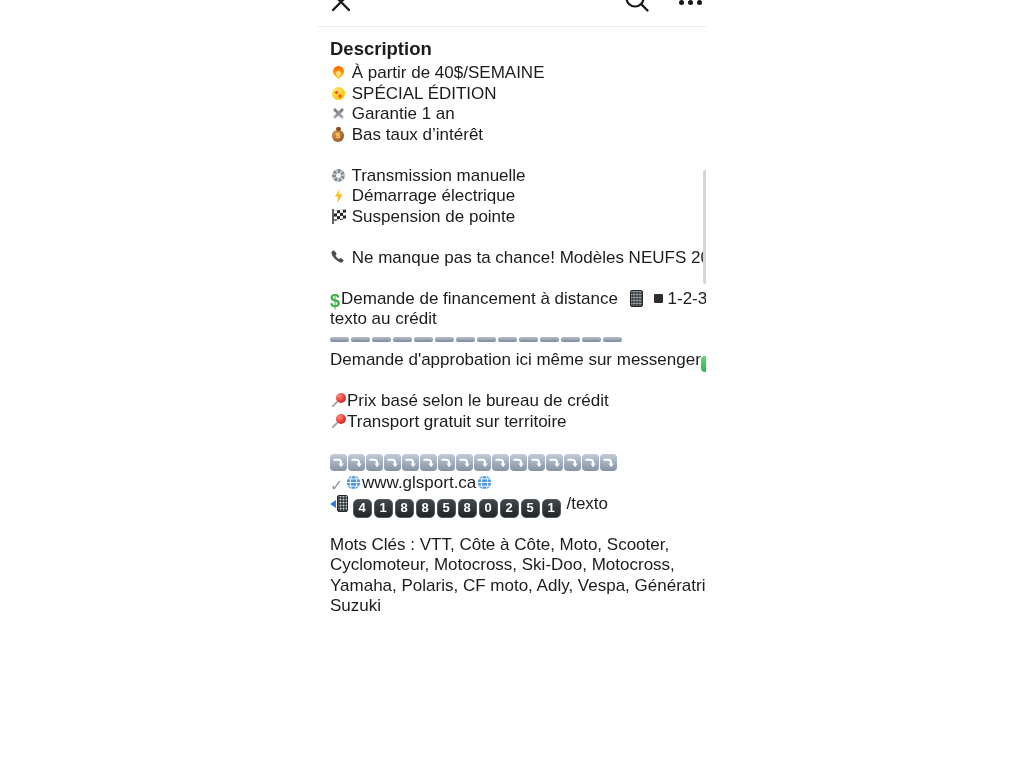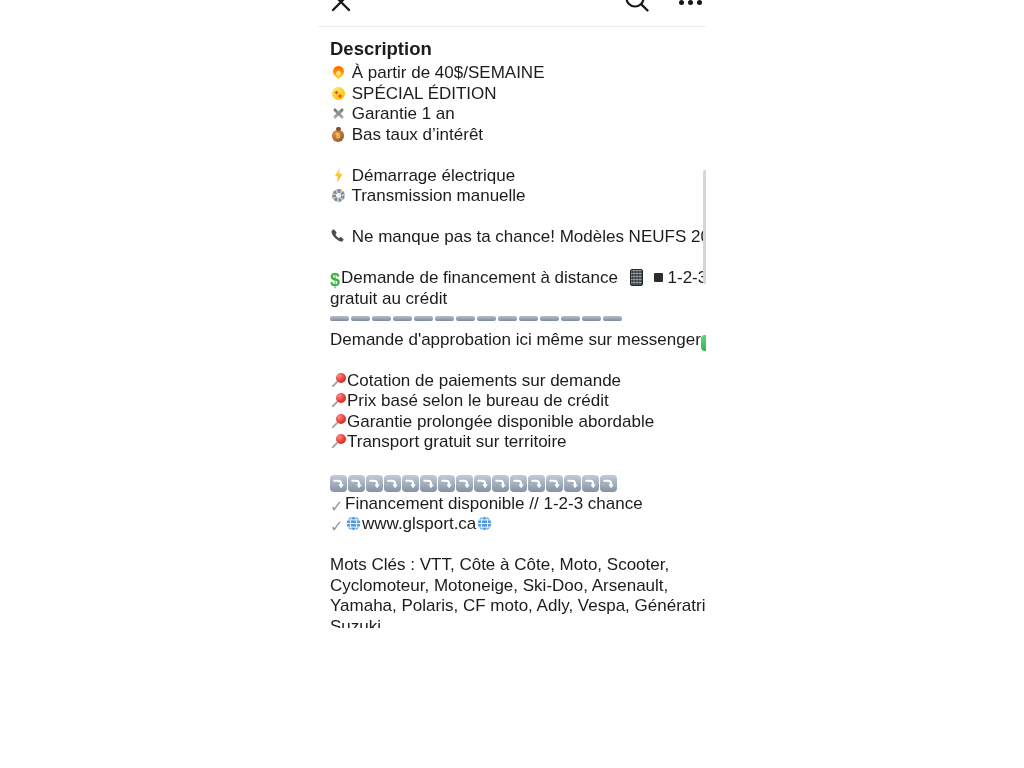--- a/index.html
+++ b/index.html
@@ -128,35 +128,34 @@
     </div>
 
     <div class="content">
       <div class="heading">Description</div>
       <div id="desc-body">
           <div class="line"><span class="ic ic-fire"></span> À partir de 40$/SEMAINE</div>
           <div class="line"><span class="ic ic-star"></span> SPÉCIAL ÉDITION</div>
           <div class="line"><span class="ic ic-hammers"></span> Garantie 1 an</div>
           <div class="line"><span class="ic ic-bag"></span> Bas taux d’intérêt</div>
           <div class="line blank"></div>
+          <div class="line"><span class="ic ic-gear"></span> Transmission manuelle</div>
           <div class="line"><span class="ic ic-bolt"></span> Démarrage électrique</div>
-          <div class="line"><span class="ic ic-gear"></span> Transmission manuelle</div>
+          <div class="line"><span class="ic ic-flag"></span> Suspension de pointe</div>
           <div class="line blank"></div>
           <div class="line"><span class="ic ic-recv"><svg viewBox="0 0 24 24">
                 <path d="M6.6 3.2c1 .9 2 2.2 2.5 3.2.3.7.1 1.3-.4 1.8l-1 1c1 2.2 2.9 4.1 5.1 5.1l1-1c.5-.5 1.1-.7 1.8-.4 1 .5 2.3 1.5 3.2 2.5.5.6.5 1.4-.1 2l-1.3 1.3c-.6.6-1.5.8-2.4.5-3-1-5.7-2.8-7.9-5-2.2-2.2-4-4.9-5-7.9-.3-.9-.1-1.8.5-2.4l1.3-1.3c.6-.6 1.4-.6 2-.1z" fill="#4a4e52"></path>
               </svg></span> Ne manque pas ta chance! Modèles NEUFS 2026</div>
           <div class="line blank"></div>
           <div class="line"><span class="ic ic-dollar">$</span>Demande de financement à distance  <span class="ic ic-calc"></span>  <span class="ic ic-bsq"></span> 1-2-3e</div>
-          <div class="line">gratuit au crédit</div>
+          <div class="line">texto au crédit</div>
           <div class="line"><span class="dash"></span><span class="dash"></span><span class="dash"></span><span class="dash"></span><span class="dash"></span><span class="dash"></span><span class="dash"></span><span class="dash"></span><span class="dash"></span><span class="dash"></span><span class="dash"></span><span class="dash"></span><span class="dash"></span><span class="dash"></span></div>
           <div class="line">Demande d'approbation ici même sur messenger<span class="ic ic-cg">✓</span></div>
           <div class="line blank"></div>
-          <div class="line"><span class="ic ic-pin"></span>Cotation de paiements sur demande</div>
           <div class="line"><span class="ic ic-pin"></span>Prix basé selon le bureau de crédit</div>
-          <div class="line"><span class="ic ic-pin"></span>Garantie prolongée disponible abordable</div>
           <div class="line"><span class="ic ic-pin"></span>Transport gratuit sur territoire</div>
           <div class="line blank"></div>
           <div class="line"><span class="ic ic-abox"><svg viewBox="0 0 18 18">
                 <path d="M4.5 6.2h4.2c1.9 0 3 1.1 3 3v1" fill="none" stroke="#fff" stroke-width="2.1" stroke-linecap="round"></path>
                 <path d="M8.9 10.1h5.7l-2.85 3.8z" fill="#fff"></path>
               </svg></span><span class="ic ic-abox"><svg viewBox="0 0 18 18">
                 <path d="M4.5 6.2h4.2c1.9 0 3 1.1 3 3v1" fill="none" stroke="#fff" stroke-width="2.1" stroke-linecap="round"></path>
                 <path d="M8.9 10.1h5.7l-2.85 3.8z" fill="#fff"></path>
               </svg></span><span class="ic ic-abox"><svg viewBox="0 0 18 18">
                 <path d="M4.5 6.2h4.2c1.9 0 3 1.1 3 3v1" fill="none" stroke="#fff" stroke-width="2.1" stroke-linecap="round"></path>
@@ -194,39 +193,39 @@
               </svg></span><span class="ic ic-abox"><svg viewBox="0 0 18 18">
                 <path d="M4.5 6.2h4.2c1.9 0 3 1.1 3 3v1" fill="none" stroke="#fff" stroke-width="2.1" stroke-linecap="round"></path>
                 <path d="M8.9 10.1h5.7l-2.85 3.8z" fill="#fff"></path>
               </svg></span><span class="ic ic-abox"><svg viewBox="0 0 18 18">
                 <path d="M4.5 6.2h4.2c1.9 0 3 1.1 3 3v1" fill="none" stroke="#fff" stroke-width="2.1" stroke-linecap="round"></path>
                 <path d="M8.9 10.1h5.7l-2.85 3.8z" fill="#fff"></path>
               </svg></span><span class="ic ic-abox"><svg viewBox="0 0 18 18">
                 <path d="M4.5 6.2h4.2c1.9 0 3 1.1 3 3v1" fill="none" stroke="#fff" stroke-width="2.1" stroke-linecap="round"></path>
                 <path d="M8.9 10.1h5.7l-2.85 3.8z" fill="#fff"></path>
               </svg></span></div>
-          <div class="line"><span class="ic ic-ckg">✓</span>Financement disponible // 1-2-3 chance</div>
           <div class="line"><span class="ic ic-ckg">✓</span><span class="ic ic-globe"><svg viewBox="0 0 18 18">
                 <circle cx="9" cy="9" r="7.6" fill="#4f97dd"></circle>
                 <g stroke="#fff" stroke-width="1" fill="none">
                   <ellipse cx="9" cy="9" rx="3.4" ry="7.6"></ellipse>
                   <circle cx="9" cy="9" r="7.6"></circle>
                   <path d="M1.4 9h15.2M2.6 5.2h12.8M2.6 12.8h12.8"></path>
                 </g>
               </svg></span>www.glsport.ca<span class="ic ic-globe"><svg viewBox="0 0 18 18">
                 <circle cx="9" cy="9" r="7.6" fill="#4f97dd"></circle>
                 <g stroke="#fff" stroke-width="1" fill="none">
                   <ellipse cx="9" cy="9" rx="3.4" ry="7.6"></ellipse>
                   <circle cx="9" cy="9" r="7.6"></circle>
                   <path d="M1.4 9h15.2M2.6 5.2h12.8M2.6 12.8h12.8"></path>
                 </g>
               </svg></span></div>
+          <div class="line"><span class="ic ic-parr"></span> <span class="key">4</span><span class="key">1</span><span class="key">8</span><span class="key">8</span><span class="key">5</span><span class="key">8</span><span class="key">0</span><span class="key">2</span><span class="key">5</span><span class="key">1</span> /texto</div>
           <div class="line blank"></div>
           <div class="line">Mots Clés : VTT, Côte à Côte, Moto, Scooter,</div>
-          <div class="line">Cyclomoteur, Motoneige, Ski-Doo, Arsenault,</div>
+          <div class="line">Cyclomoteur, Motocross, Ski-Doo, Motocross,</div>
           <div class="line">Yamaha, Polaris, CF moto, Adly, Vespa, Génératrice,</div>
           <div class="line">Suzuki</div>
         </div>
     </div>
 
     <div class="thumb"></div>
   </div>
 </div>
 
 </body></html>

